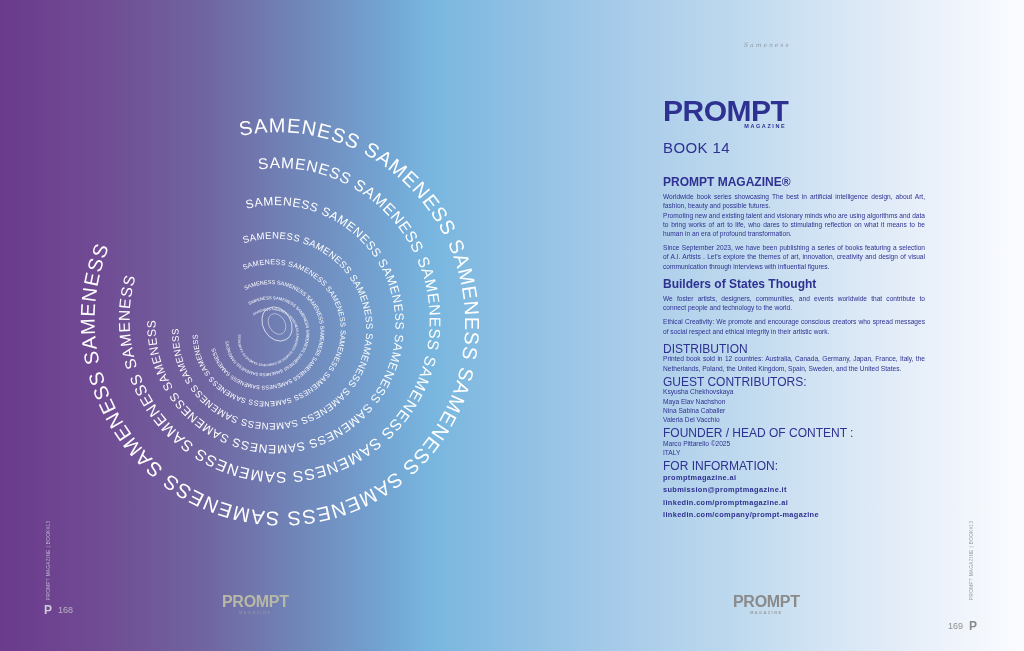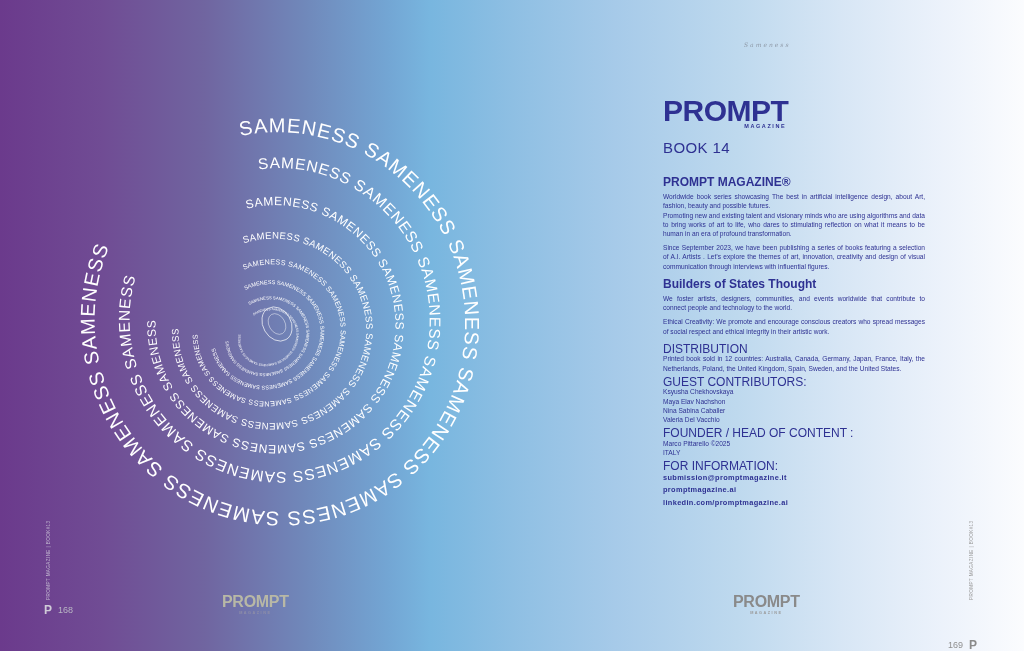--- a/index.html
+++ b/index.html
@@ -141,21 +141,21 @@
     
     .folio {
       position: absolute;
       font-family: "Liberation Sans", sans-serif;
       font-size: 9px;
       display: flex;
       align-items: center;
       gap: 6px;
     }
     .folio-left { left: 44px; top: 604px; color: #b9b6c4; }
-    .folio-right { left: 948px; top: 639px; color: #8f8f8f; }
+    .folio-right { left: 948px; top: 620px; color: #8f8f8f; }
     .p-mark {
       font-weight: 700;
       font-size: 12px;
       line-height: 12px;
     }
     .folio-left .p-mark { color: #d0cbd8; }
     .folio-right .p-mark { color: #8a8a8a; }
 
     .vertical-tag {
       position: absolute;
@@ -248,23 +248,24 @@
     <span class="line">Valeria Del Vacchio</span>
     <div class="gap-s"></div>
 
     <div class="cap">FOUNDER / HEAD OF CONTENT :</div>
     <span class="line">Marco Pittarello ©2025</span>
     <span class="line">ITALY</span>
     <div class="gap-s"></div>
 
     <div class="cap">FOR INFORMATION:</div>
     <div class="links">
+      <a class="link">promptmagazine.ai</a>
       <a class="link">submission@promptmagazine.it</a>
-      <a class="link">promptmagazine.ai</a>
       <a class="link">linkedin.com/promptmagazine.ai</a>
+      <a class="link">linkedin.com/company/prompt-magazine</a>
     </div>
   </div>
 
   <div class="footer-logo footer-right">
     <div class="fl-main">PROMPT</div>
     <div class="fl-sub">MAGAZINE</div>
   </div>
 
   <div class="folio folio-right">
     <span>169</span>

